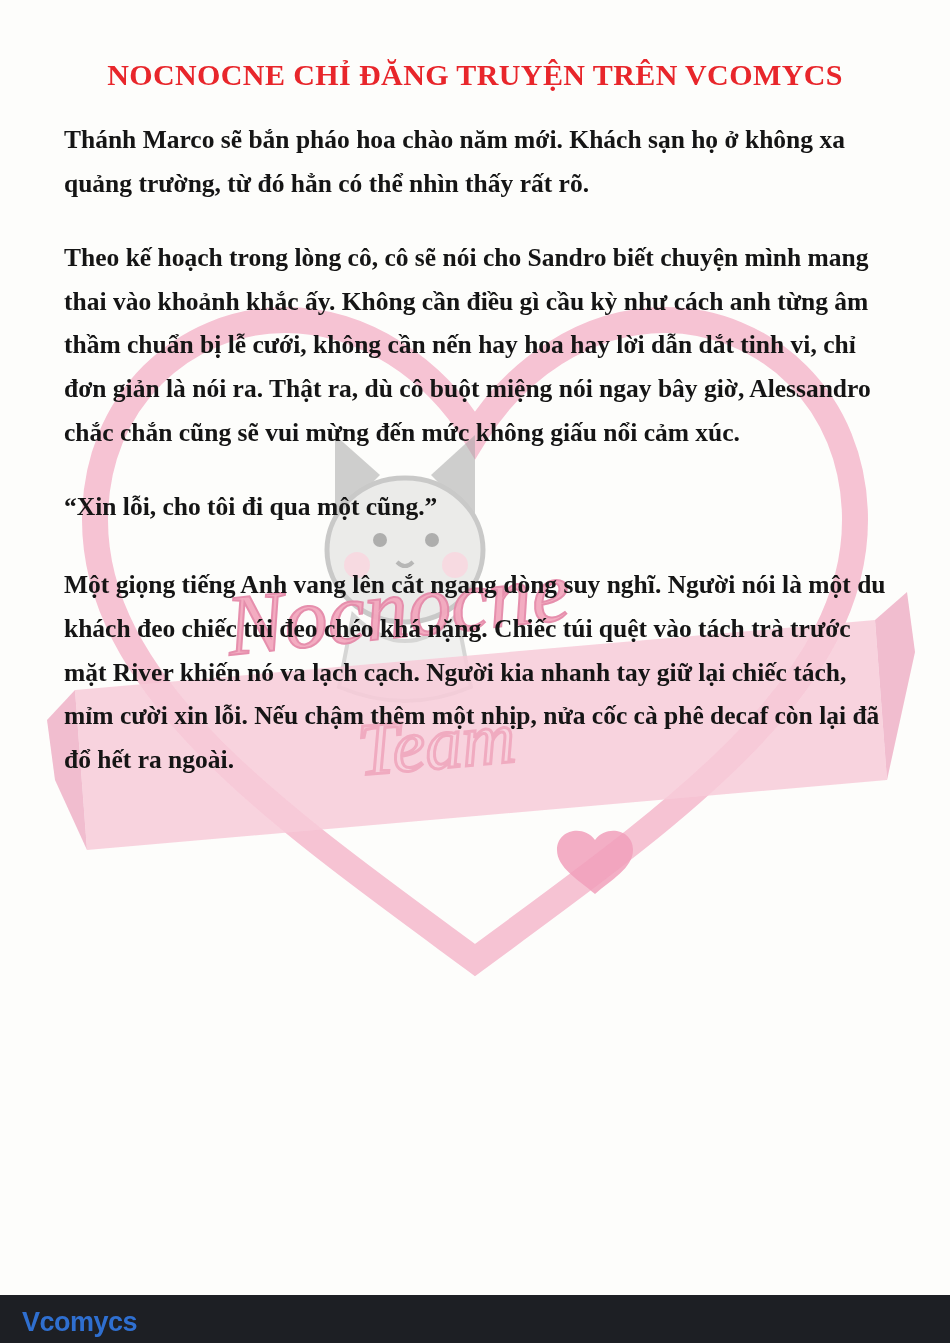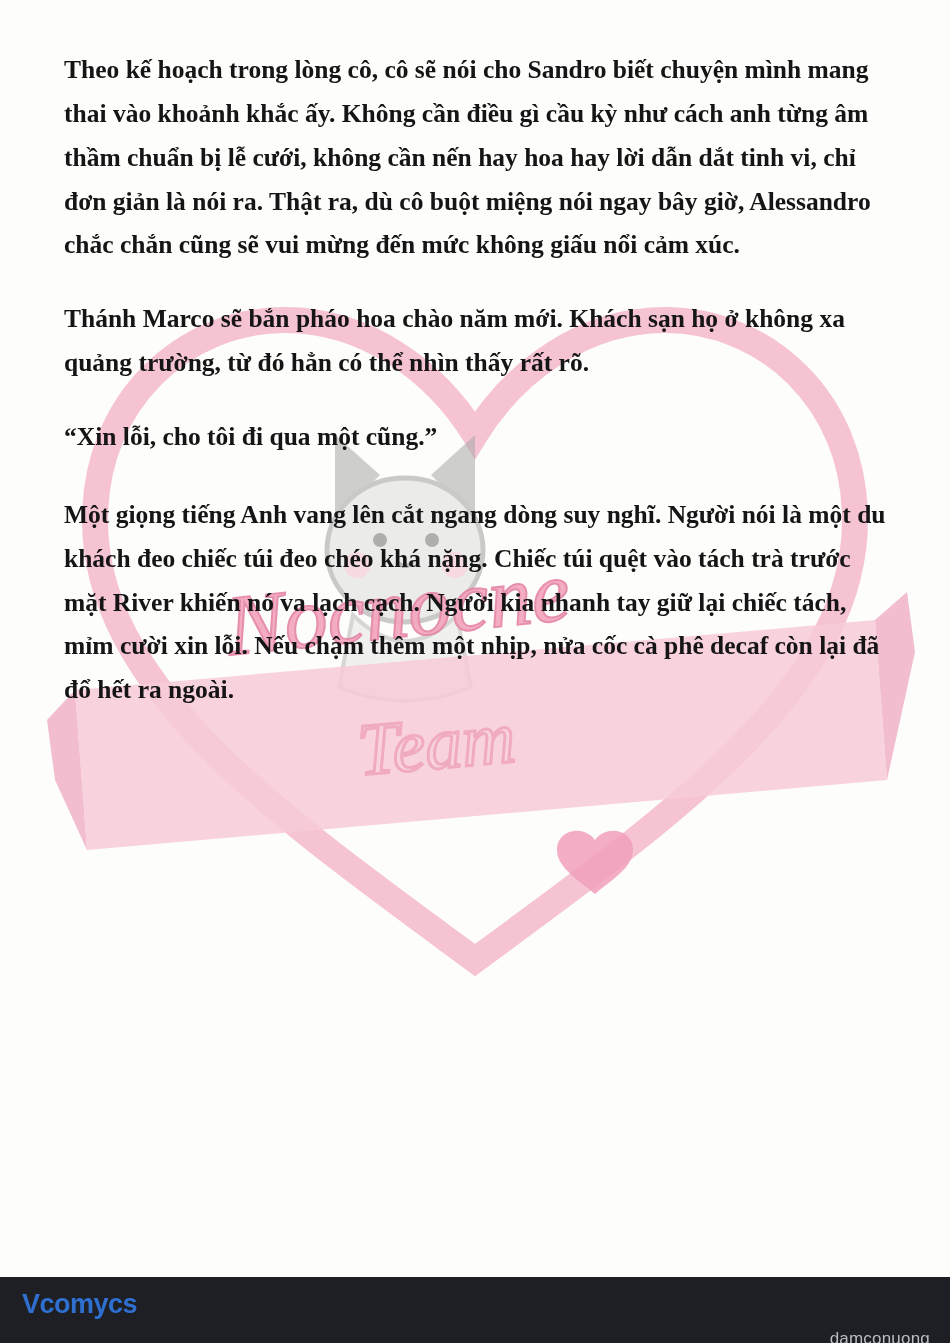--- a/index.html
+++ b/index.html
@@ -66,21 +66,21 @@
     font-family: "Liberation Serif", serif;
   }
   .para.quote { margin-bottom: 34px; }
 
   
   .footer {
     position: absolute;
     left: 0;
     right: 0;
     bottom: 0;
-    height: 66px;
+    height: 48px;
     background: #1d1f24;
     z-index: 3;
   }
   .footer-logo {
     position: absolute;
     left: 22px;
     top: 12px;
     font-family: "Liberation Sans", sans-serif;
     font-weight: bold;
     font-size: 27px;
@@ -143,23 +143,24 @@
       <path d="M560 620 c-12 -16 -38 -10 -38 10 c0 18 22 30 38 44 c16 -14 38 -26 38 -44 c0 -20 -26 -26 -38 -10 Z" fill="#f08fb0" opacity="0.85"></path>
     </svg>
 
     <svg class="wm-text" viewBox="0 0 560 260">
       <text x="20" y="110" font-family="Liberation Serif, serif" font-size="86" font-style="italic" fill="#f3a8be" stroke="#e58aa9" stroke-width="2" transform="rotate(-6 20 110)">Nocnocne</text>
       <text x="150" y="230" font-family="Liberation Serif, serif" font-size="74" font-style="italic" fill="none" stroke="#f0a9bf" stroke-width="3" transform="rotate(-5 150 230)">Team</text>
     </svg>
   </div>
 
   <div class="content">
+    <h1 class="doc-title">NOCNOCNE CHỈ ĐĂNG TRUYỆN TRÊN VCOMYCS</h1>
 
+    <p class="para">Thánh Marco sẽ bắn pháo hoa chào năm mới. Khách sạn họ ở không xa quảng trường, từ đó hẳn có thể nhìn thấy rất rõ.</p>
     <p class="para">Theo kế hoạch trong lòng cô, cô sẽ nói cho Sandro biết chuyện mình mang thai vào khoảnh khắc ấy. Không cần điều gì cầu kỳ như cách anh từng âm thầm chuẩn bị lễ cưới, không cần nến hay hoa hay lời dẫn dắt tinh vi, chỉ đơn giản là nói ra. Thật ra, dù cô buột miệng nói ngay bây giờ, Alessandro chắc chắn cũng sẽ vui mừng đến mức không giấu nổi cảm xúc.</p>
-    <p class="para">Thánh Marco sẽ bắn pháo hoa chào năm mới. Khách sạn họ ở không xa quảng trường, từ đó hẳn có thể nhìn thấy rất rõ.</p>
     <p class="para quote">“Xin lỗi, cho tôi đi qua một cũng.”</p>
     <p class="para">Một giọng tiếng Anh vang lên cắt ngang dòng suy nghĩ. Người nói là một du khách đeo chiếc túi đeo chéo khá nặng. Chiếc túi quệt vào tách trà trước mặt River khiến nó va lạch cạch. Người kia nhanh tay giữ lại chiếc tách, mỉm cười xin lỗi. Nếu chậm thêm một nhịp, nửa cốc cà phê decaf còn lại đã đổ hết ra ngoài.</p>
   </div>
 
   <div class="footer">
     <div class="footer-accent"></div>
     <div class="footer-logo">
       <span class="v-mark">Vcomycs</span>
     </div>
     <div class="footer-right">damconuong</div>

